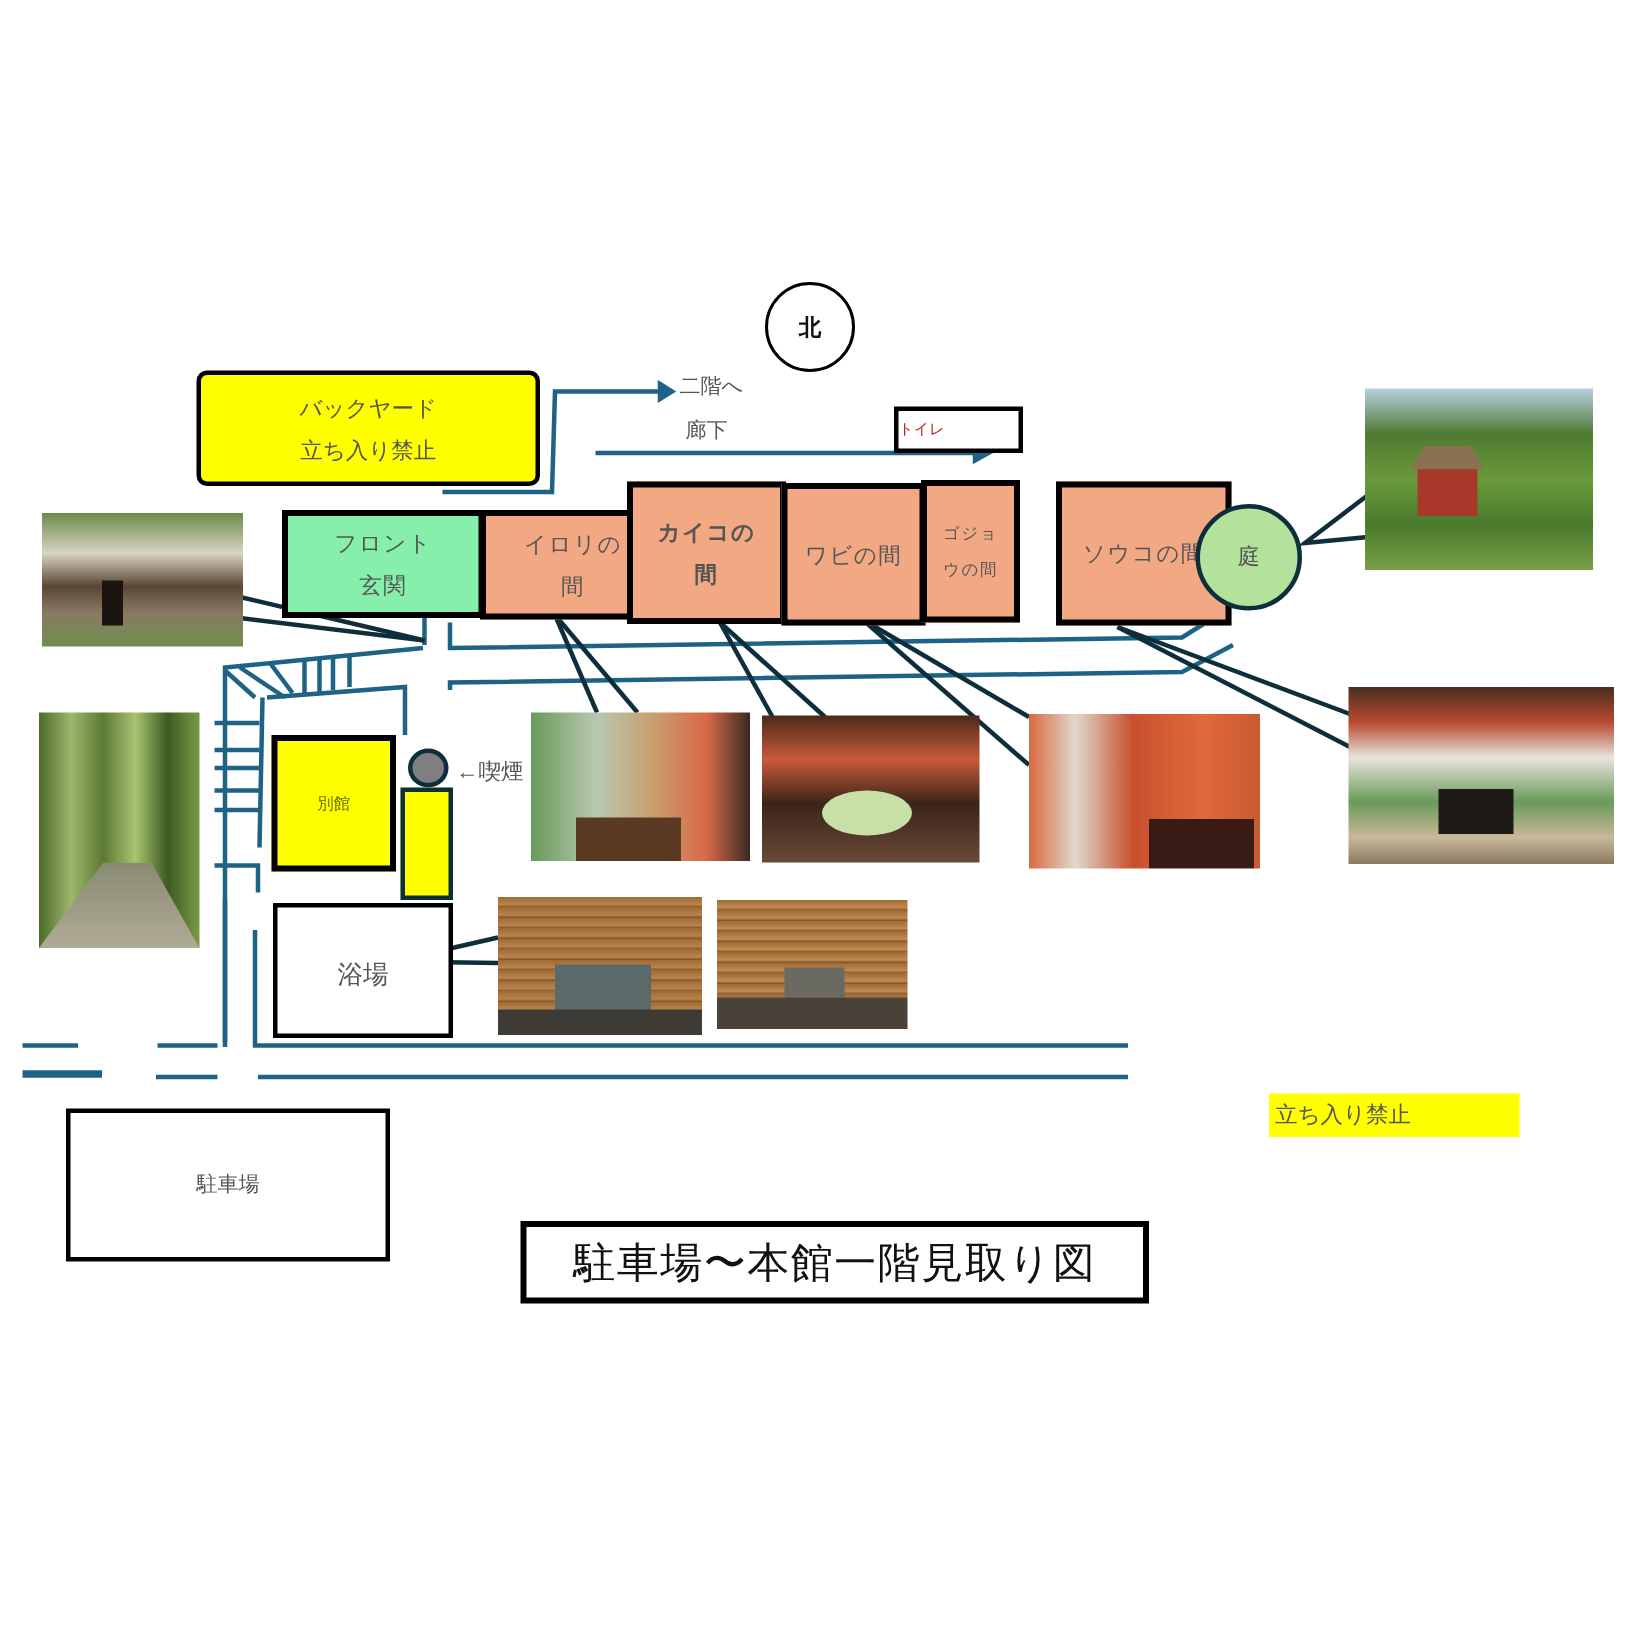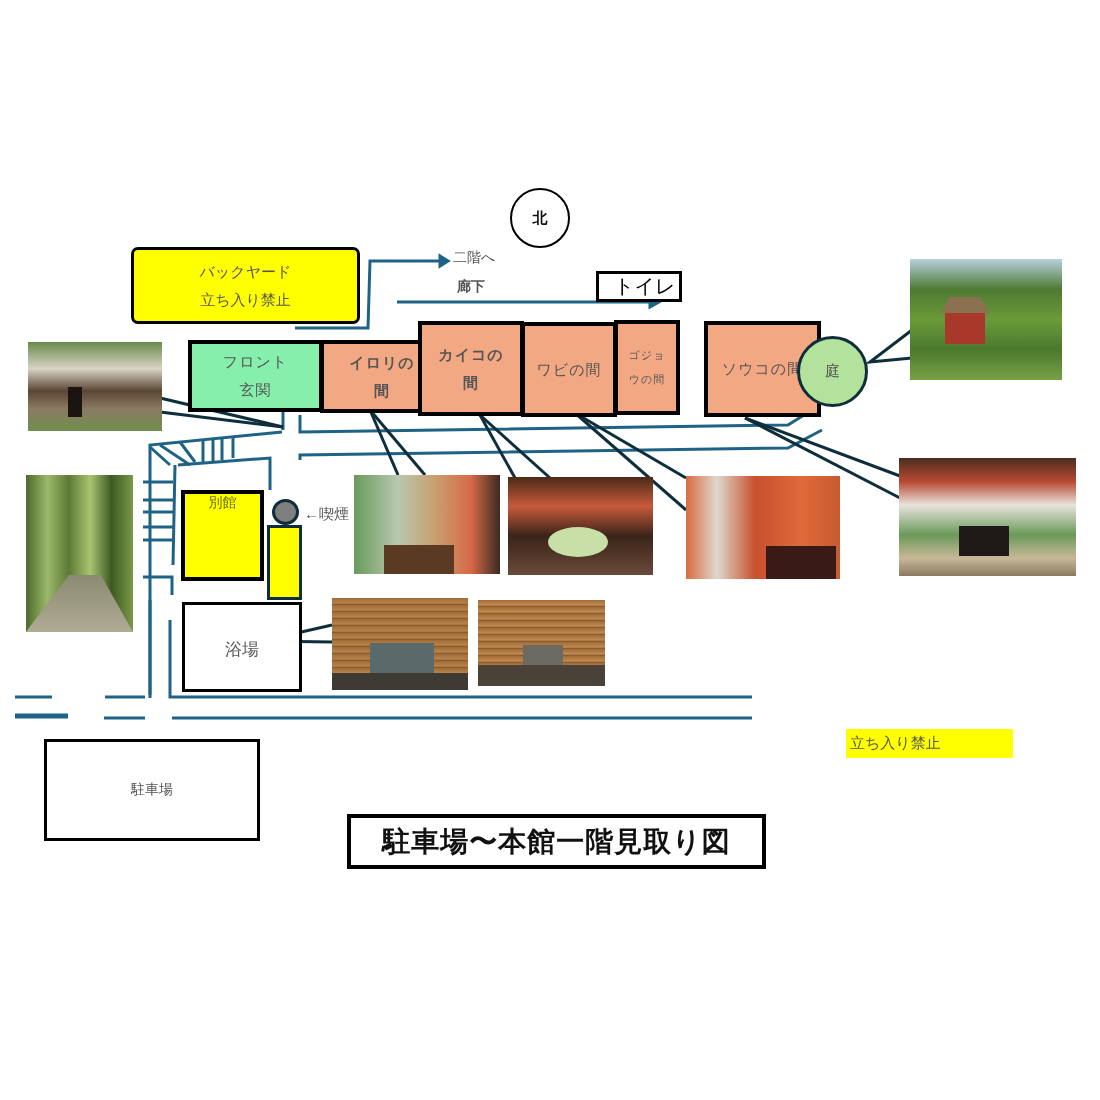--- a/index.html
+++ b/index.html
@@ -13,39 +13,39 @@
   .front { background: #86efac; }
   .north { position: absolute; left: 510px; top: 188px; width: 60px; height: 60px; border: 2px solid #000;
            border-radius: 50%; display: flex; align-items: center; justify-content: center;
            font-weight: bold; font-size: 15px; color: #111; box-sizing: border-box; background:#fff; }
   .backyard { position: absolute; left: 131px; top: 247px; width: 229px; height: 77px; background: #ffff00;
               border: 3px solid #000; border-radius: 7px; box-sizing: border-box; display: flex;
               flex-direction: column; align-items: center; justify-content: center; font-size: 15px;
               line-height: 28px; color: #555; }
   .label { position: absolute; font-size: 14px; color: #555; white-space: nowrap; }
   .toilet { position: absolute; left: 596px; top: 271px; width: 86px; height: 31px; border: 3px solid #000;
-            background: #fff; font-size: 20px; padding-left: 15px; line-height: 25px; box-sizing: border-box; color:#000000; }
+            background: #fff; font-size: 10px; padding-left: 0; line-height: 25px; box-sizing: border-box; color:#b91c1c; }
   .garden { position: absolute; left: 797px; top: 336px; width: 71px; height: 71px; border-radius: 50%;
             background: #b3e29c; border: 3px solid #0f2e3c; box-sizing: border-box; display: flex;
             align-items: center; justify-content: center; font-size: 15px; color: #555; }
   .annex { position: absolute; left: 181px; top: 490px; width: 83px; height: 91px; background: #ffff00;
-           border: 4px solid #000; box-sizing: border-box; display: flex; 
-           justify-content: center; font-size: 14px; color: #6b6b00; }
+           border: 4px solid #000; box-sizing: border-box; display: flex; align-items: center;
+           justify-content: center; font-size: 11px; color: #6b6b00; }
   .smoke-box { position: absolute; left: 267px; top: 525px; width: 35px; height: 75px; background: #ffff00;
                border: 3px solid #0f2e3c; box-sizing: border-box; }
   .smoke-circle { position: absolute; left: 272px; top: 499px; width: 27px; height: 26px; border-radius: 50%;
                   background: #7f7f7f; border: 3px solid #0f2e3c; box-sizing: border-box; }
   .bath { position: absolute; left: 182px; top: 602px; width: 120px; height: 90px; border: 3px solid #000;
           background: #fff; box-sizing: border-box; }
   .parking { position: absolute; left: 44px; top: 739px; width: 216px; height: 102px; border: 3px solid #000;
              box-sizing: border-box; display: flex; align-items: center; justify-content: center;
              font-size: 14px; color: #555; }
   .title { position: absolute; left: 347px; top: 814px; width: 419px; height: 55px; border: 4px solid #000;
            box-sizing: border-box; display: flex; align-items: center; justify-content: center;
-           font-size: 28px; color: #111; letter-spacing: 1px; font-weight: 700; }
+           font-size: 28px; color: #111; letter-spacing: 1px; font-weight: 400; }
   .no-entry { position: absolute; left: 846px; top: 729px; width: 167px; height: 29px; background: #ffff00;
               font-size: 15px; line-height: 29px; padding-left: 4px; box-sizing: border-box; color: #555; }
   .photo { position: absolute; box-sizing: border-box; overflow: hidden; }
 </style>
 </head>
 <body>
 
 <svg class="lines" viewBox="0 0 1100 1100">
   <g stroke="#1e6385" stroke-width="3" fill="none">
 
@@ -111,26 +111,26 @@
 <div class="north">
     <span>北</span>
   </div>
 
 <div class="backyard">
   <span>バックヤード</span>
   <span>立ち入り禁止</span>
 </div>
 
 <span class="label" style="left:453px;top:249px;">二階へ</span>
-<span class="label" style="left:457px;top:278px;font-weight:bold;">廊下</span>
+<span class="label" style="left:457px;top:278px;">廊下</span>
 <div class="toilet">トイレ</div>
 
 <div class="room front" style="left:188px;top:340px;width:135px;height:72px;">フロント
 玄関</div>
-<div class="room" style="left:320px;top:340px;width:124px;height:73px;font-weight:bold;">イロリの
+<div class="room" style="left:320px;top:340px;width:124px;height:73px;">イロリの
 間</div>
 <div class="room" style="left:418px;top:321px;width:106px;height:95px;font-weight:bold;">カイコの
 間</div>
 <div class="room" style="left:521px;top:322px;width:96px;height:95px;">ワビの間</div>
 <div class="room" style="left:614px;top:320px;width:66px;height:95px;font-size:11px;line-height:24px;">ゴジョ
 ウの間</div>
 <div class="room" style="left:676px;top:321px;width:117px;height:96px;margin-left:28px;">ソウコの間</div>
 
 <div class="garden">
     <span>庭</span>

